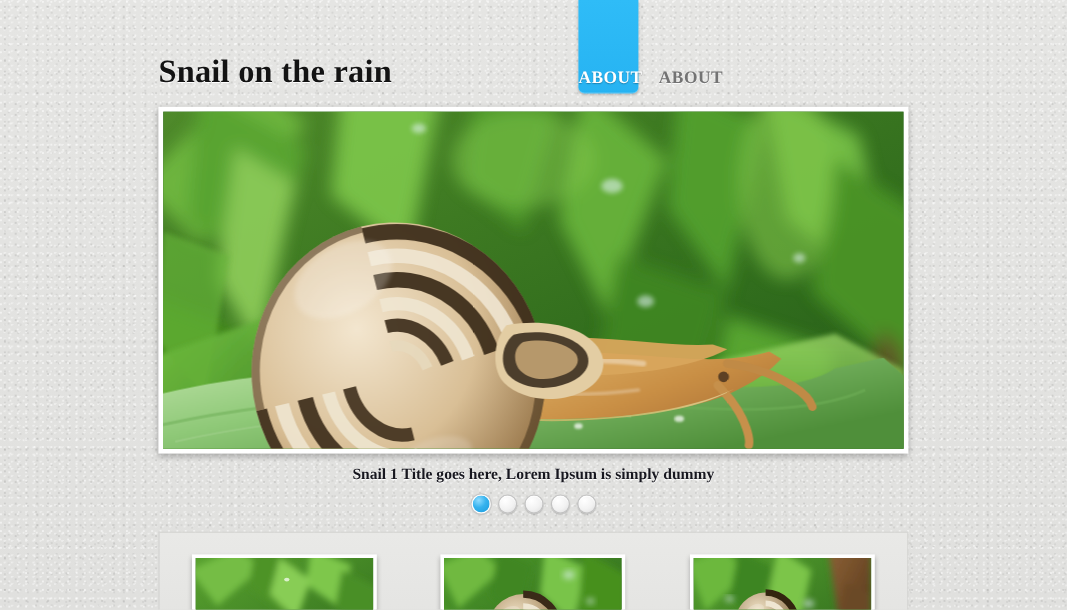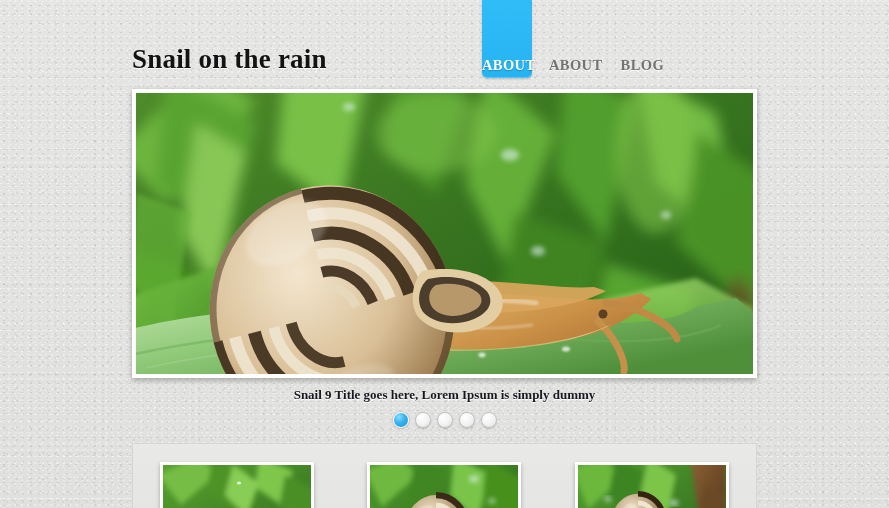--- a/index.html
+++ b/index.html
@@ -197,23 +197,20 @@
     <h1 class="site-title">Snail on the rain</h1>
 
     <nav class="nav">
       <ul class="nav-list">
         <li class="nav-item active">
           <a class="nav-link" href="#">ABOUT</a>
         </li>
         <li class="nav-item">
           <a class="nav-link" href="#">ABOUT</a>
         </li>
-        <li class="nav-item">
-          <a class="nav-link" href="#">BLOG</a>
-        </li>
       </ul>
     </nav>
   </div>
 
   <div class="slider">
 
     <div class="slide-frame">
       <div class="slide-photo" aria-label="Banded grove snail with striped shell crawling on a wet green leaf">
         <svg viewBox="0 0 617 281" preserveAspectRatio="xMidYMid slice" role="img">
           <defs>
@@ -373,21 +370,21 @@
 
             <ellipse cx="150" cy="140" rx="44" ry="28" fill="#ffffff" opacity="0.22" transform="rotate(-30 150 140)" filter="url(#blurSoft)"></ellipse>
             <ellipse cx="228" cy="286" rx="30" ry="14" fill="#ffffff" opacity="0.18" transform="rotate(-14 228 286)" filter="url(#blurSoft)"></ellipse>
 
             <ellipse cx="200" cy="330" rx="86" ry="18" fill="#1e3a12" opacity="0.35" filter="url(#blurSoft)"></ellipse>
           </g>
         </svg>
       </div>
     </div>
 
-    <p class="slide-caption">Snail 9 Title goes here, Lorem Ipsum is simply dummy</p>
+    <p class="slide-caption">Snail 1 Title goes here, Lorem Ipsum is simply dummy</p>
 
     <div class="pager">
       <button class="dot active" aria-label="1"></button>
       <button class="dot" aria-label="2"></button>
       <button class="dot" aria-label="3"></button>
       <button class="dot" aria-label="4"></button>
       <button class="dot" aria-label="5"></button>
     </div>
   </div>
 

